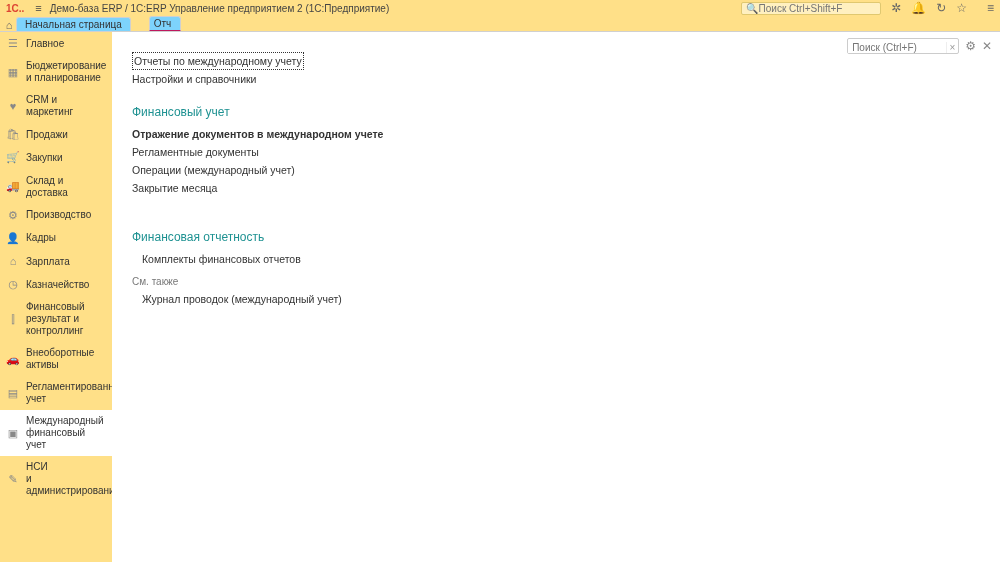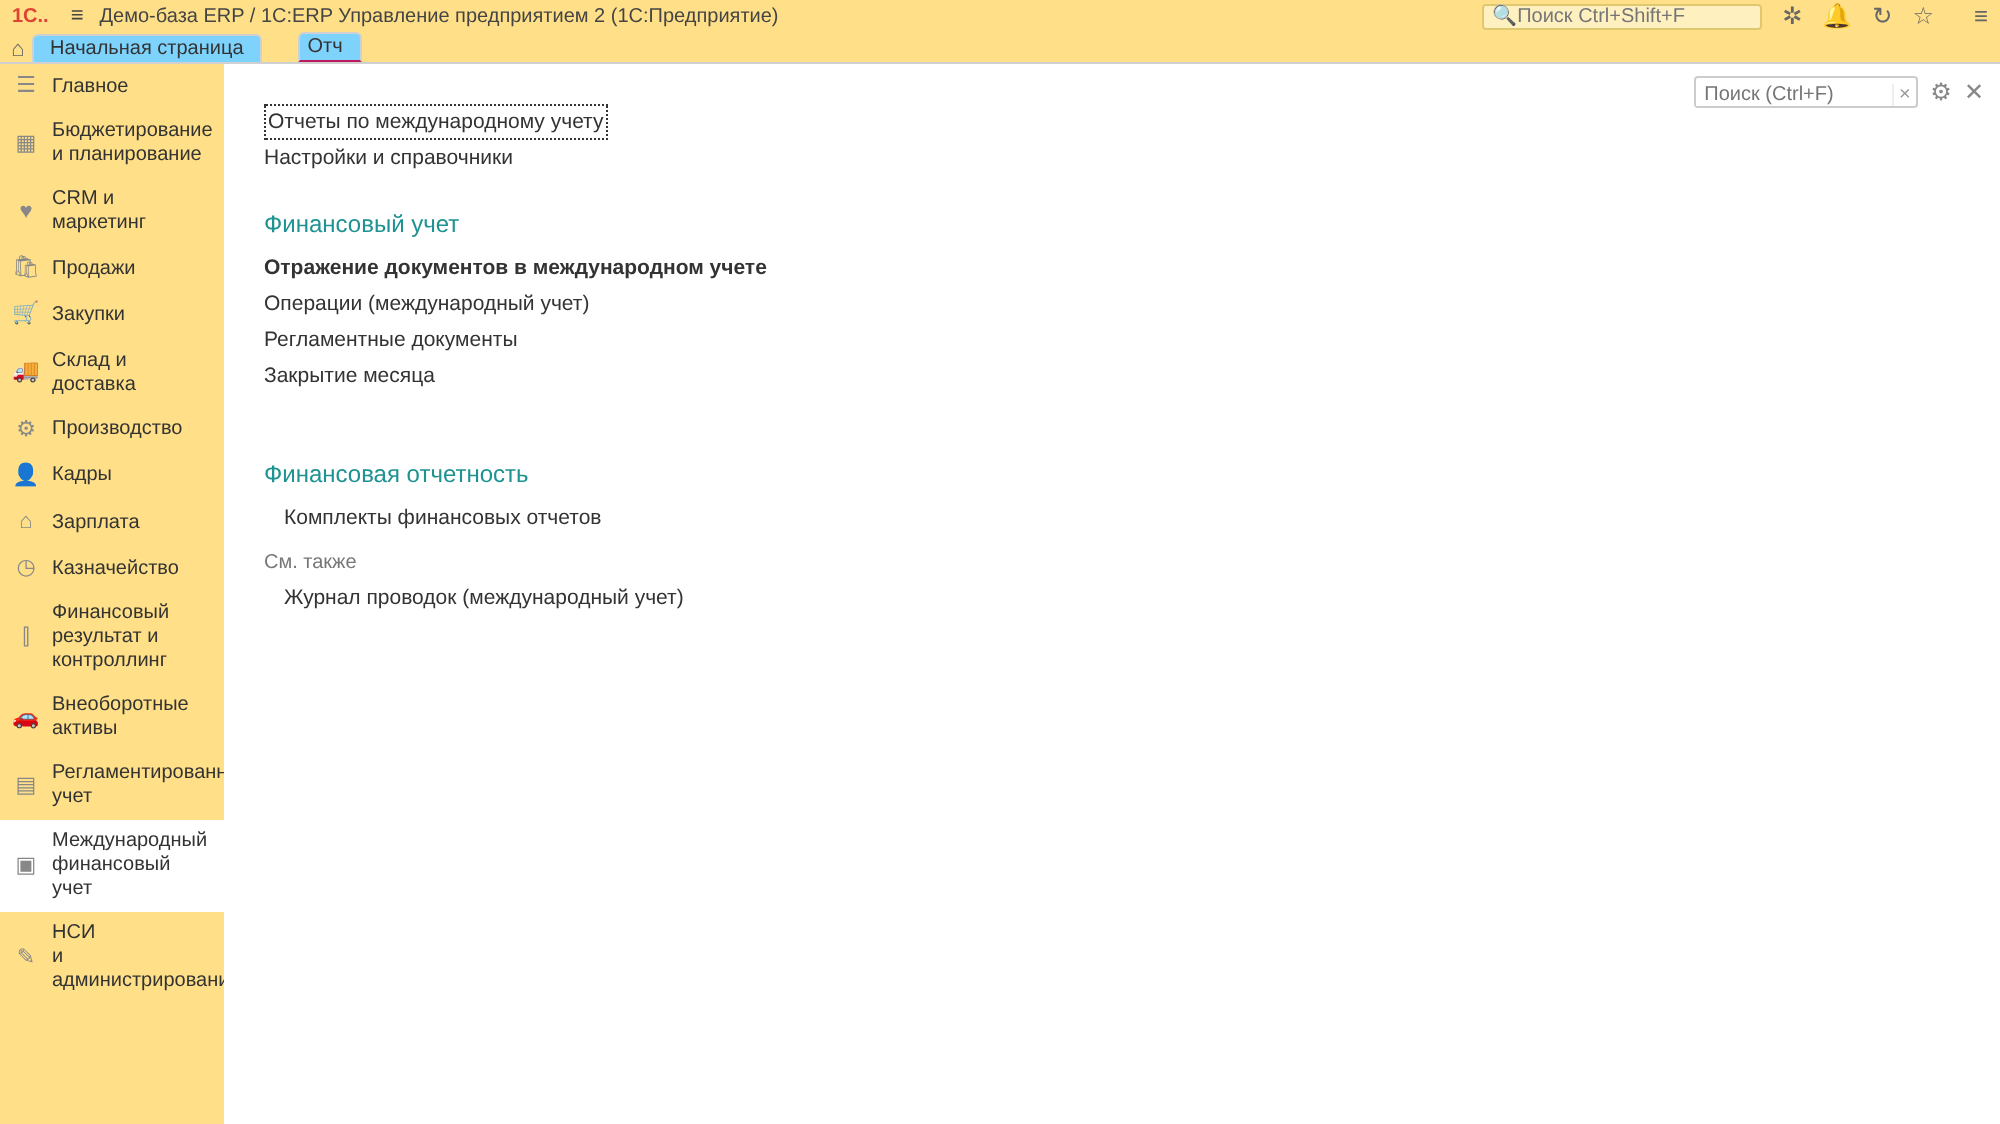--- a/index.html
+++ b/index.html
@@ -141,22 +141,22 @@
       <span class="ticon">✕</span>
     </div>
 
     <div class="cols">
       <div class="col">
         <div class="item focused">Отчеты по международному учету</div>
         <div class="item">Настройки и справочники</div>
         <div class="spacer"></div>
         <div class="item title-link">Финансовый учет</div>
         <div class="item bold">Отражение документов в международном учете</div>
+        <div class="item">Регламентные документы</div>
         <div class="item">Операции (международный учет)</div>
-        <div class="item">Регламентные документы</div>
         <div class="item">Закрытие месяца</div>
       </div>
       <div class="col">
         <div class="item title-link">Финансовая отчетность</div>
         <div class="item indent">Комплекты финансовых отчетов</div>
         <div class="item sub">См. также</div>
         <div class="item indent">Журнал проводок (международный учет)</div>
       </div>
     </div>
   </div>

